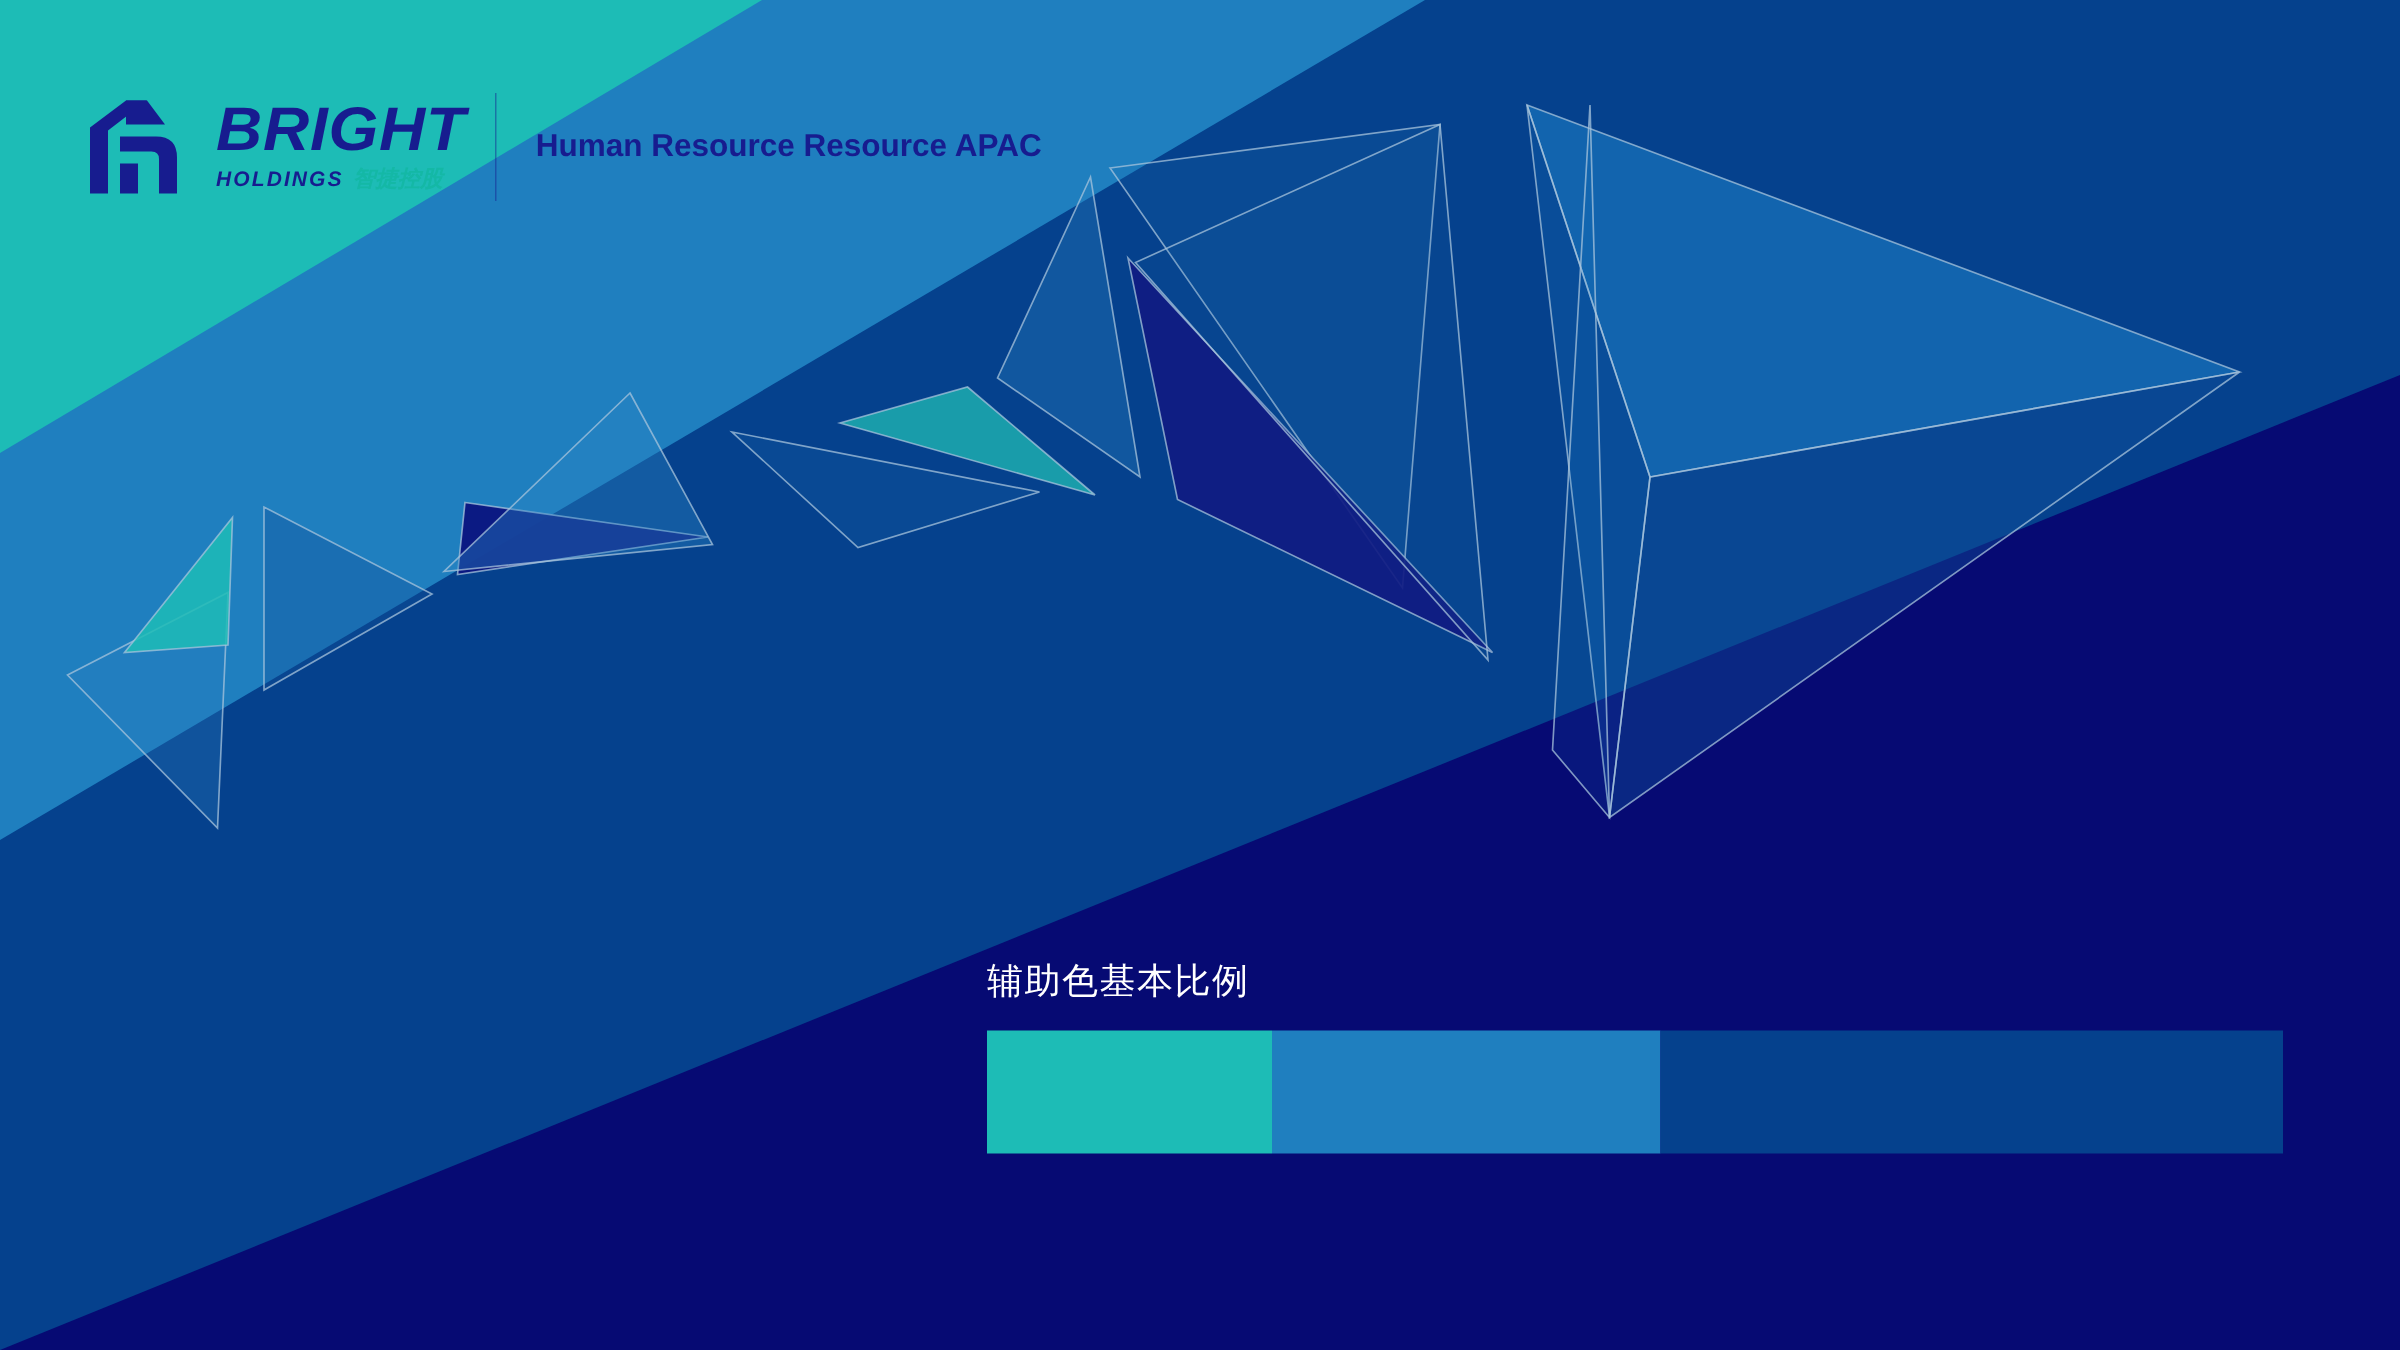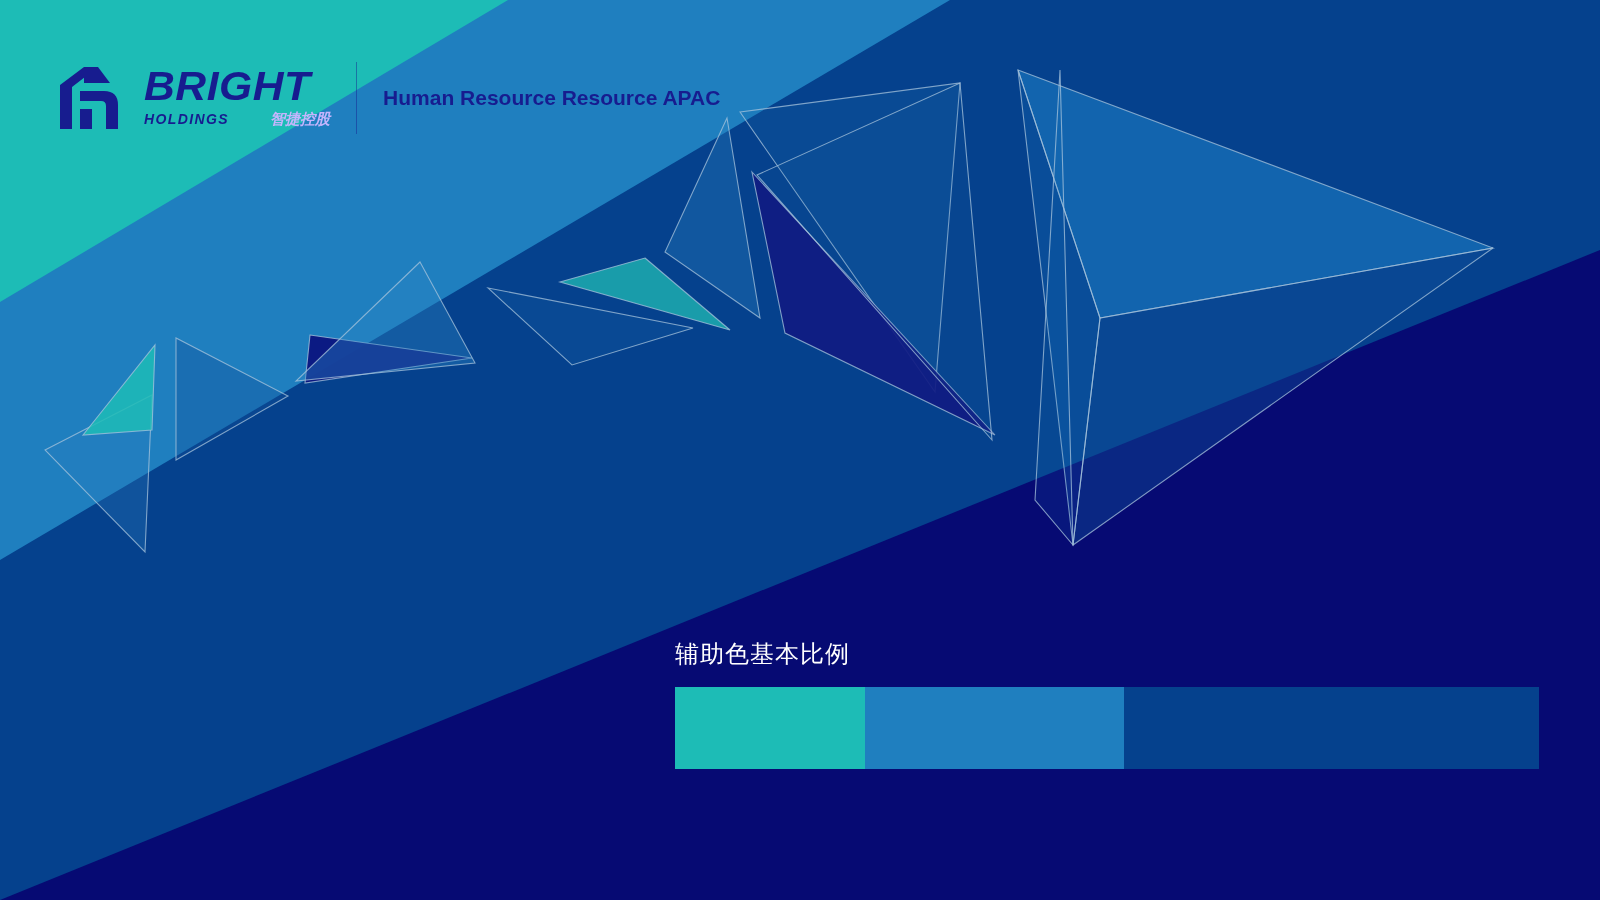--- a/index.html
+++ b/index.html
@@ -52,21 +52,20 @@
     letter-spacing: 0.5px;
     color: #171C8F;
     line-height: 0.95;
     transform: scaleX(1.04);
     transform-origin: left center;
   }
   .logo-word-sub {
     display: flex;
     align-items: baseline;
     margin-top: 4px;
-    gap: 35px;
   }
   .logo-word-holdings {
     font-size: 14px;
     font-weight: 700;
     font-style: italic;
     letter-spacing: 1.4px;
     color: #171C8F;
   }
   .logo-word-cn {
     font-size: 15px;
@@ -87,21 +86,21 @@
     color: #171C8F;
     font-size: 21px;
     font-weight: 700;
     line-height: 1.28;
     white-space: nowrap;
   }
 
   
   .palette-block {
     position: absolute;
-    left: 675px;
+    left: 658px;
     top: 640px;
     width: 864px;
   }
   .palette-title {
     color: #ffffff;
     font-size: 24px;
     font-weight: 400;
     line-height: 1.2;
     margin-bottom: 18px;
     font-family: "DejaVu Sans", sans-serif;
@@ -185,21 +184,21 @@
         <path d="M22 26 L46 26 Q60 26 60 40 L60 64 L48 64 L48 41 Q48 36 43 36 L22 36 Z" fill="#171C8F"></path>
 
         <path d="M22 44 L34 44 L34 64 L22 64 Z" fill="#171C8F"></path>
       </svg>
     </div>
 
     <div class="logo-word">
       <div class="logo-word-main" style="color: rgb(23, 28, 143);">BRIGHT</div>
       <div class="logo-word-sub">
         <span class="logo-word-holdings" style="color: rgb(23, 28, 143);">HOLDINGS</span>
-        <span class="logo-word-cn" style="color: #c4b5fd;">智捷控股</span>
+        <span class="logo-word-cn" style="color: #14b8a6;">智捷控股</span>
       </div>
     </div>
 
     <div class="brand-divider"></div>
 
     <div class="tagline" style="color: rgb(23, 28, 143);">
       <div>Human Resource Resource APAC</div>
     </div>
   </div>
 

